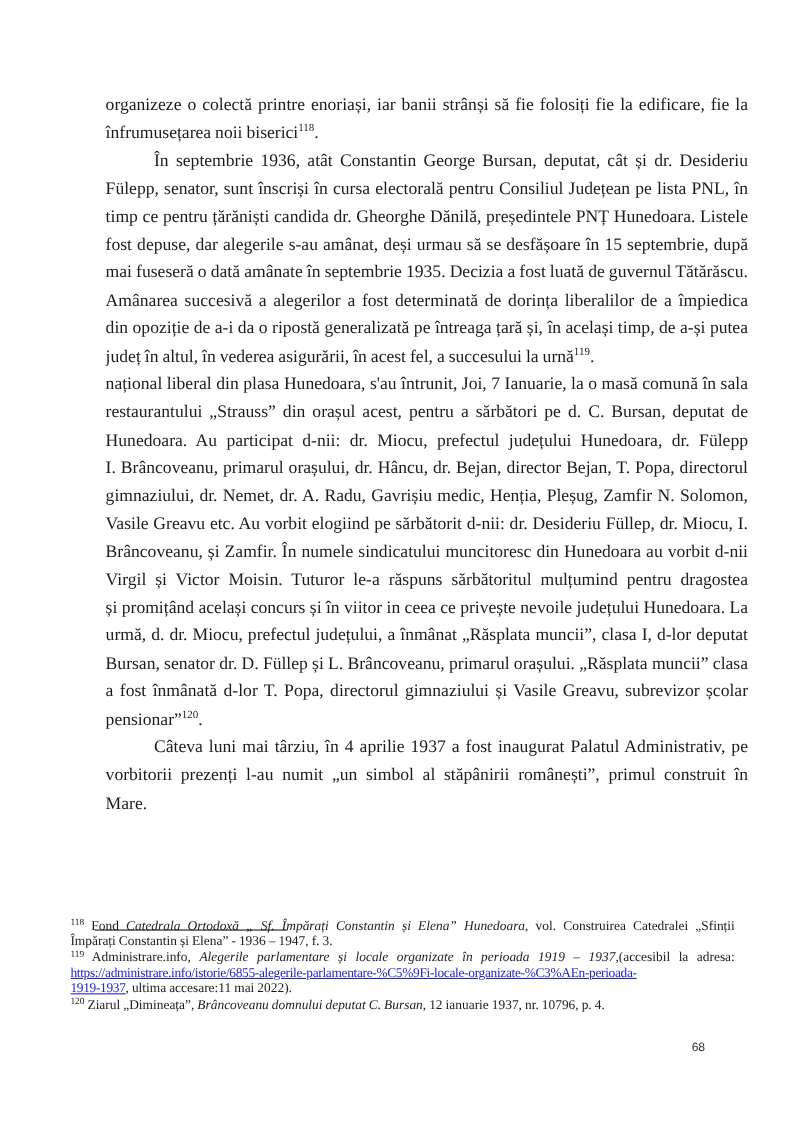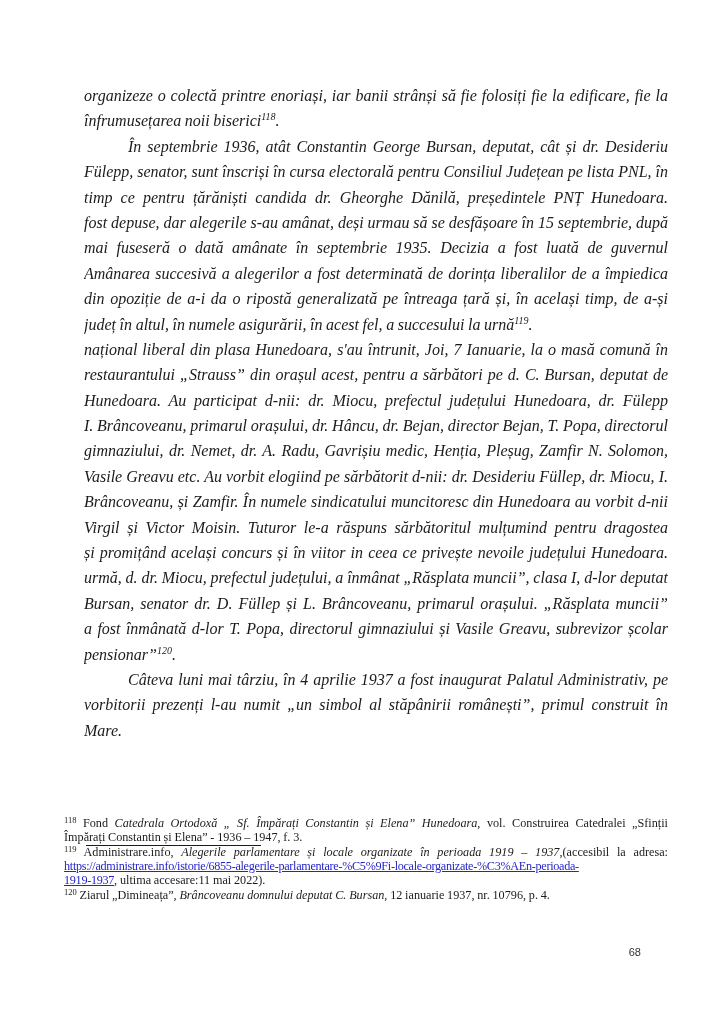--- a/index.html
+++ b/index.html
@@ -2,30 +2,30 @@
 <html><head>
 <meta charset="utf-8">
 <title>Document</title>
 <style>
   html,body{margin:0;padding:0;background:#e8e8e8;}
   .page{
     position:relative;width:724px;height:1024px;background:#ffffff;
     font-family:"Liberation Serif","DejaVu Serif",serif;
     color:#1b1b1b;overflow:hidden;margin:0 auto;
   }
-  .body-text{position:absolute;left:84px;top:83px;width:584px;font-size:16px;font-style:italic;}
+  .body-text{position:absolute;left:96px;top:83px;width:584px;font-size:16px;}
   .body-text .line{
     height:25.4px;line-height:25.4px;overflow:hidden;
     text-align:justify;text-align-last:justify;word-spacing:-0.4px;
   }
   .body-text .line.last{text-align-last:left;}
   .body-text .line.indent{text-indent:44px;}
   .body-text sup{font-size:10px;line-height:0;vertical-align:6px;}
   .separator{position:absolute;left:86px;top:845px;width:175px;border-top:1.5px solid #1b1b1b;}
-  .footnotes{position:absolute;left:64px;top:816px;width:604px;font-size:12.2px;}
+  .footnotes{position:absolute;left:64px;top:834px;width:604px;font-size:12.2px;}
   .footnotes .fline{
     height:14.35px;line-height:14.35px;overflow:hidden;
     text-align:justify;text-align-last:justify;word-spacing:-0.3px;
   }
   .footnotes .fline.last{text-align-last:left;}
   .footnotes sup{font-size:8.5px;line-height:0;vertical-align:4px;}
   a.lnk{color:#2525C8;text-decoration:underline;letter-spacing:-0.3px;cursor:pointer;}
   i{font-style:italic;}
   .page-number{
     position:absolute;top:946px;right:83px;
@@ -40,21 +40,21 @@
   <div class="body-text" id="body-text">
       <div class="line"><span>organizeze o colectă printre enoriași, iar banii strânși să fie folosiți fie la edificare, fie la</span></div>
       <div class="line last"><span>înfrumusețarea noii biserici</span><sup>118</sup><span>.</span></div>
       <div class="line indent"><span>În septembrie 1936, atât Constantin George Bursan, deputat, cât și dr. Desideriu</span></div>
       <div class="line"><span>Fülepp, senator, sunt înscriși în cursa electorală pentru Consiliul Județean pe lista PNL, în</span></div>
       <div class="line"><span>timp ce pentru țărăniști candida dr. Gheorghe Dănilă, președintele PNȚ Hunedoara. Listele au</span></div>
       <div class="line"><span>fost depuse, dar alegerile s-au amânat, deși urmau să se desfășoare în 15 septembrie, după ce</span></div>
       <div class="line"><span>mai fuseseră o dată amânate în septembrie 1935. Decizia a fost luată de guvernul Tătărăscu.</span></div>
       <div class="line"><span>Amânarea succesivă a alegerilor a fost determinată de dorința liberalilor de a împiedica forțele</span></div>
       <div class="line"><span>din opoziție de a-i da o ripostă generalizată pe întreaga țară și, în același timp, de a-și putea</span></div>
-      <div class="line last"><span>județ în altul, în numele asigurării, în acest fel, a succesului la urnă</span><sup>119</sup><span>.</span></div>
+      <div class="line last"><span>județ în altul, în vederea asigurării, în acest fel, a succesului la urnă</span><sup>119</sup><span>.</span></div>
       <div class="line"><span>național liberal din plasa Hunedoara, s'au întrunit, Joi, 7 Ianuarie, la o masă comună în sala</span></div>
       <div class="line"><span>restaurantului „Strauss” din orașul acest, pentru a sărbători pe d. C. Bursan, deputat de</span></div>
       <div class="line"><span>Hunedoara. Au participat d-nii: dr. Miocu, prefectul județului Hunedoara, dr. Fülepp senator,</span></div>
       <div class="line"><span>I. Brâncoveanu, primarul orașului, dr. Hâncu, dr. Bejan, director Bejan, T. Popa, directorul</span></div>
       <div class="line"><span>gimnaziului, dr. Nemet, dr. A. Radu, Gavrișiu medic, Henția, Pleșug, Zamfir N. Solomon,</span></div>
       <div class="line"><span>Vasile Greavu etc. Au vorbit elogiind pe sărbătorit d-nii: dr. Desideriu Füllep, dr. Miocu, I.</span></div>
       <div class="line"><span>Brâncoveanu, și Zamfir. În numele sindicatului muncitoresc din Hunedoara au vorbit d-nii</span></div>
       <div class="line"><span>Virgil și Victor Moisin. Tuturor le-a răspuns sărbătoritul mulțumind pentru dragostea arătată</span></div>
       <div class="line"><span>și promițând același concurs și în viitor in ceea ce privește nevoile județului Hunedoara. La</span></div>
       <div class="line"><span>urmă, d. dr. Miocu, prefectul județului, a înmânat „Răsplata muncii”, clasa I, d-lor deputat C.</span></div>

